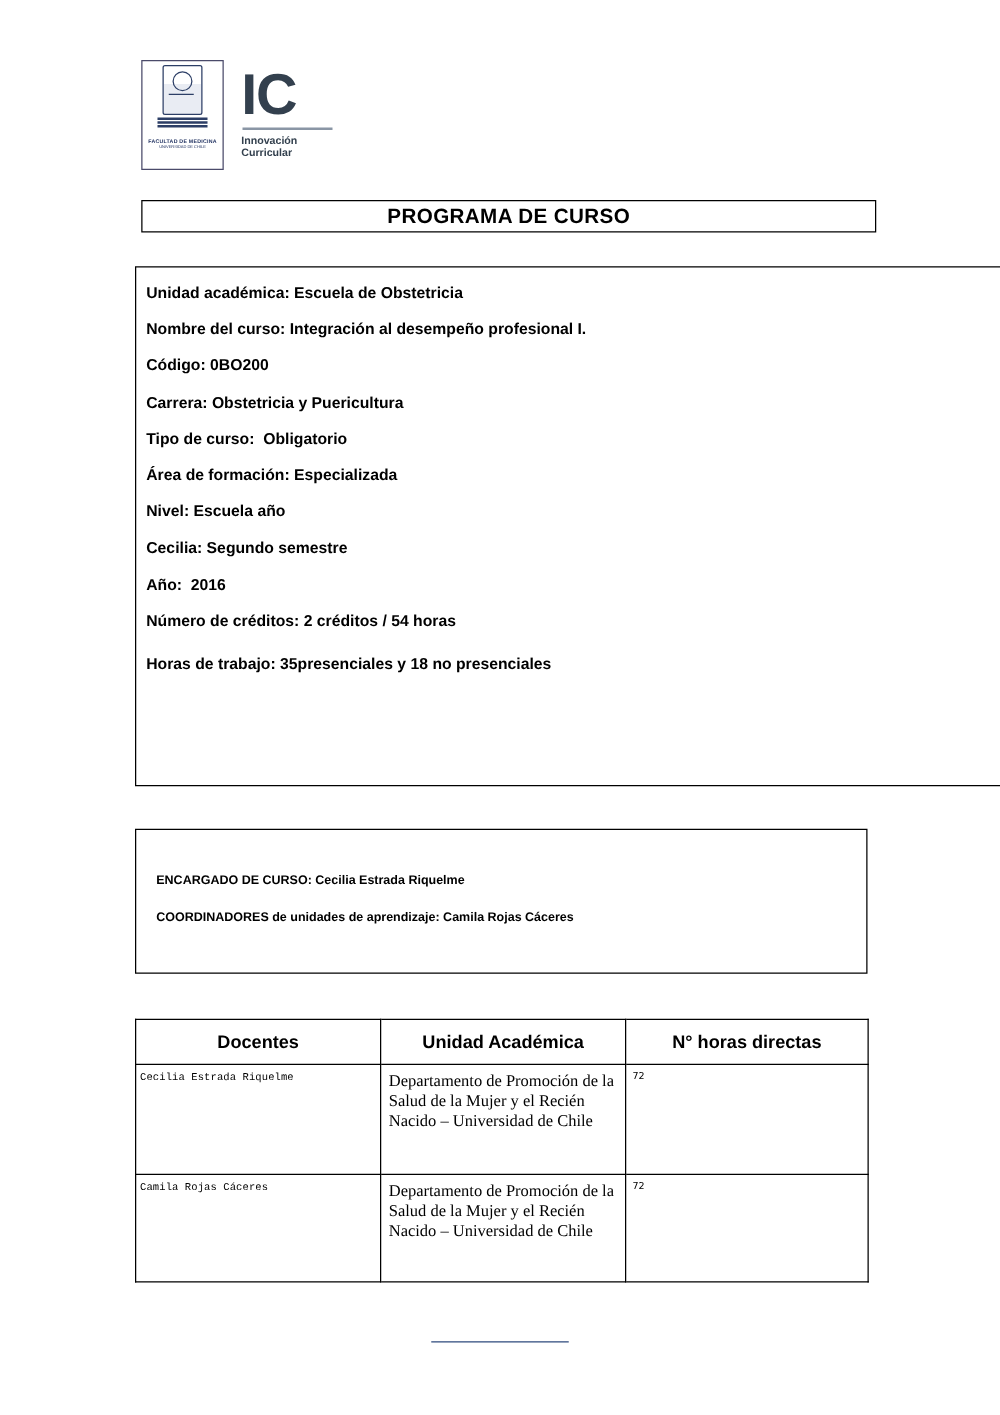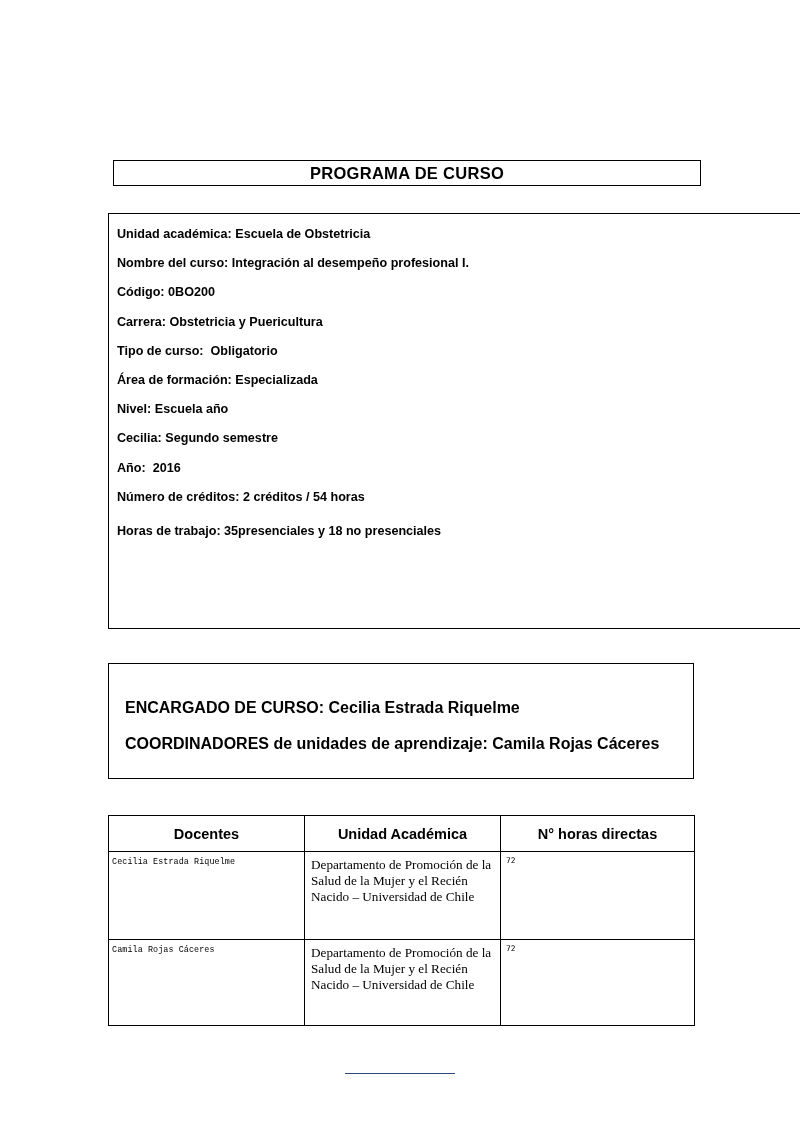--- a/index.html
+++ b/index.html
@@ -173,21 +173,21 @@
     position: absolute;
     left: 108px;
     top: 663px;
     width: 586px;
     height: 116px;
     border: 1.5px solid #000;
     box-sizing: border-box;
     padding: 36px 0 0 16px;
   }
   .charge-line {
-    font-size: 16px;
+    font-size: 10px;
     font-weight: bold;
     line-height: 1;
     padding-bottom: 20px;
     white-space: pre;
   }
 
   
   table.docentes {
     position: absolute;
     left: 108px;
@@ -242,20 +242,39 @@
     width: 110px;
     height: 0;
     border-top: 1.6px solid #2e4a7d;
   }
 </style>
 </head>
 <body>
 
 <div class="page">
 
+  <div class="logo-area">
+    <div class="fac-logo">
+      <div class="crest"></div>
+      <div class="bars">
+        <i></i>
+          <i></i>
+          <i></i>
+      </div>
+      <div class="lbl1">FACULTAD DE MEDICINA</div>
+      <div class="lbl2">UNIVERSIDAD DE CHILE</div>
+    </div>
+
+    <div class="ic-logo">
+      <div class="ic-text">IC</div>
+      <div class="ic-rule"></div>
+      <div class="ic-sub">Innovación</div>
+      <div class="ic-sub">Curricular</div>
+    </div>
+  </div>
 
   <div class="title-box">
     <div class="title-text">PROGRAMA DE CURSO</div>
   </div>
 
   <div class="info-box">
     <div class="info-line">Unidad académica: Escuela de Obstetricia</div>
     <div class="info-line">Nombre del curso: Integración al desempeño profesional I.</div>
     <div class="info-line">Código: 0BO200</div>
     <div class="info-line">Carrera: Obstetricia y Puericultura</div>

